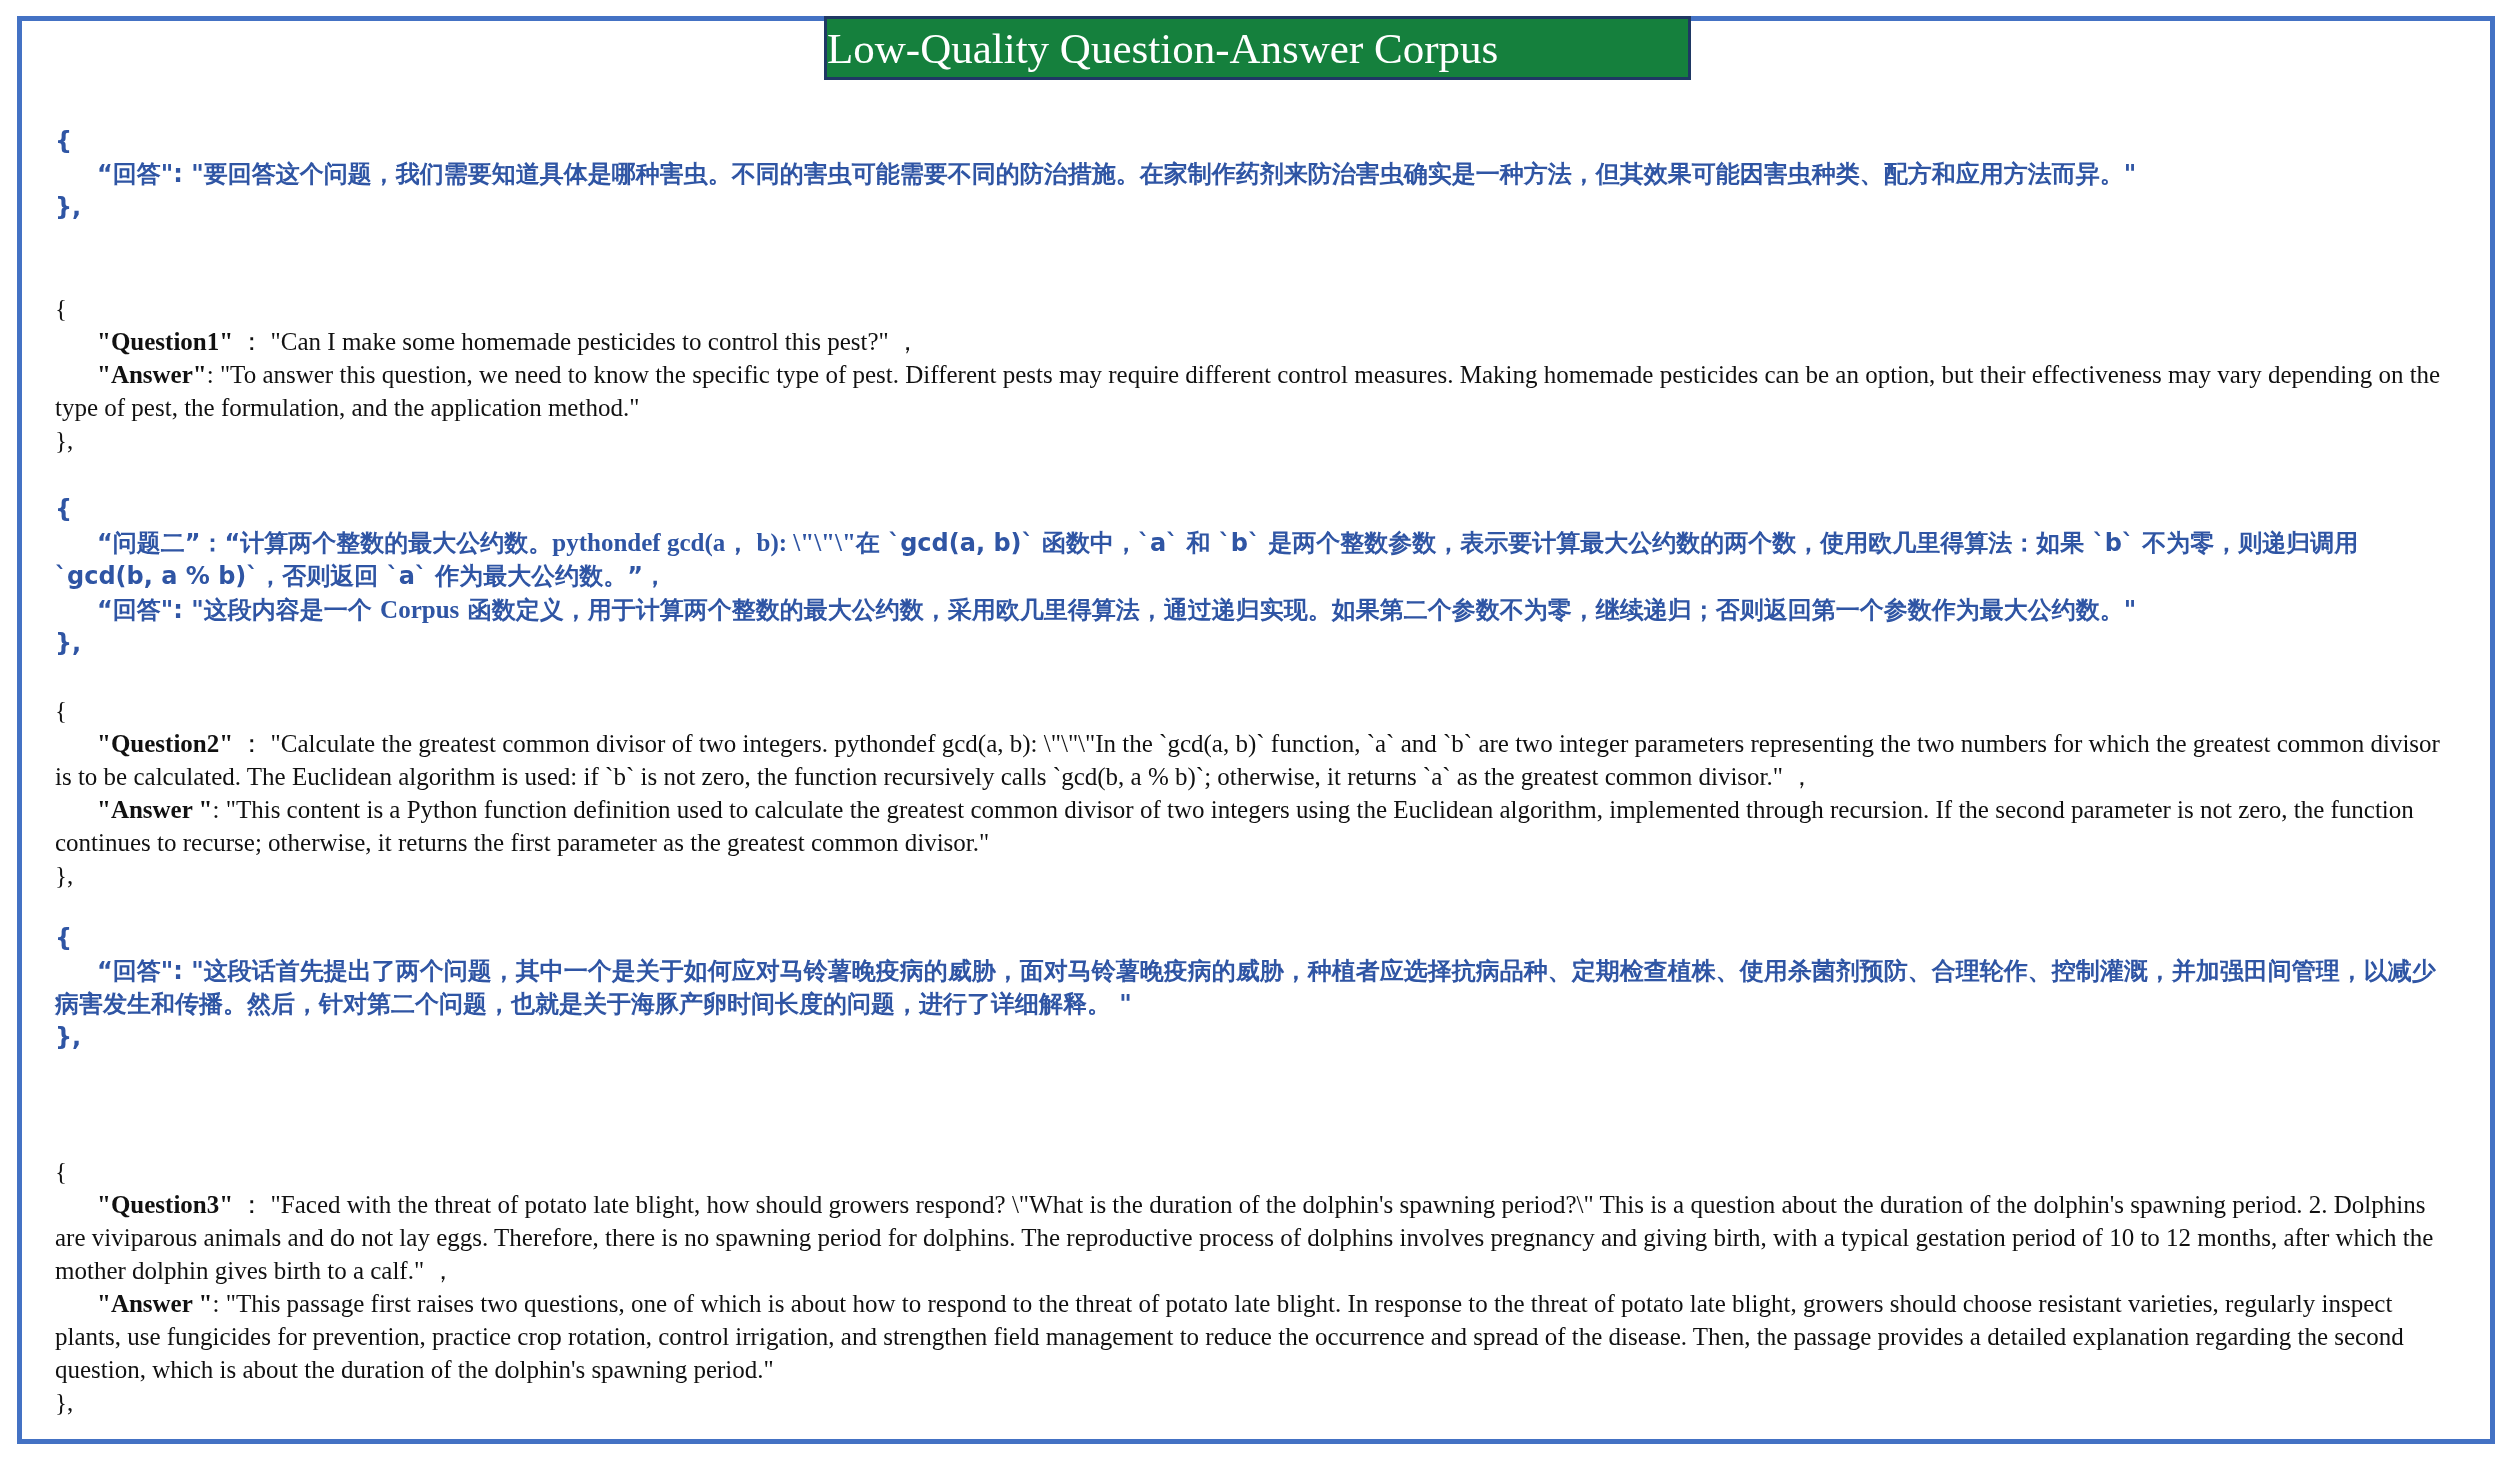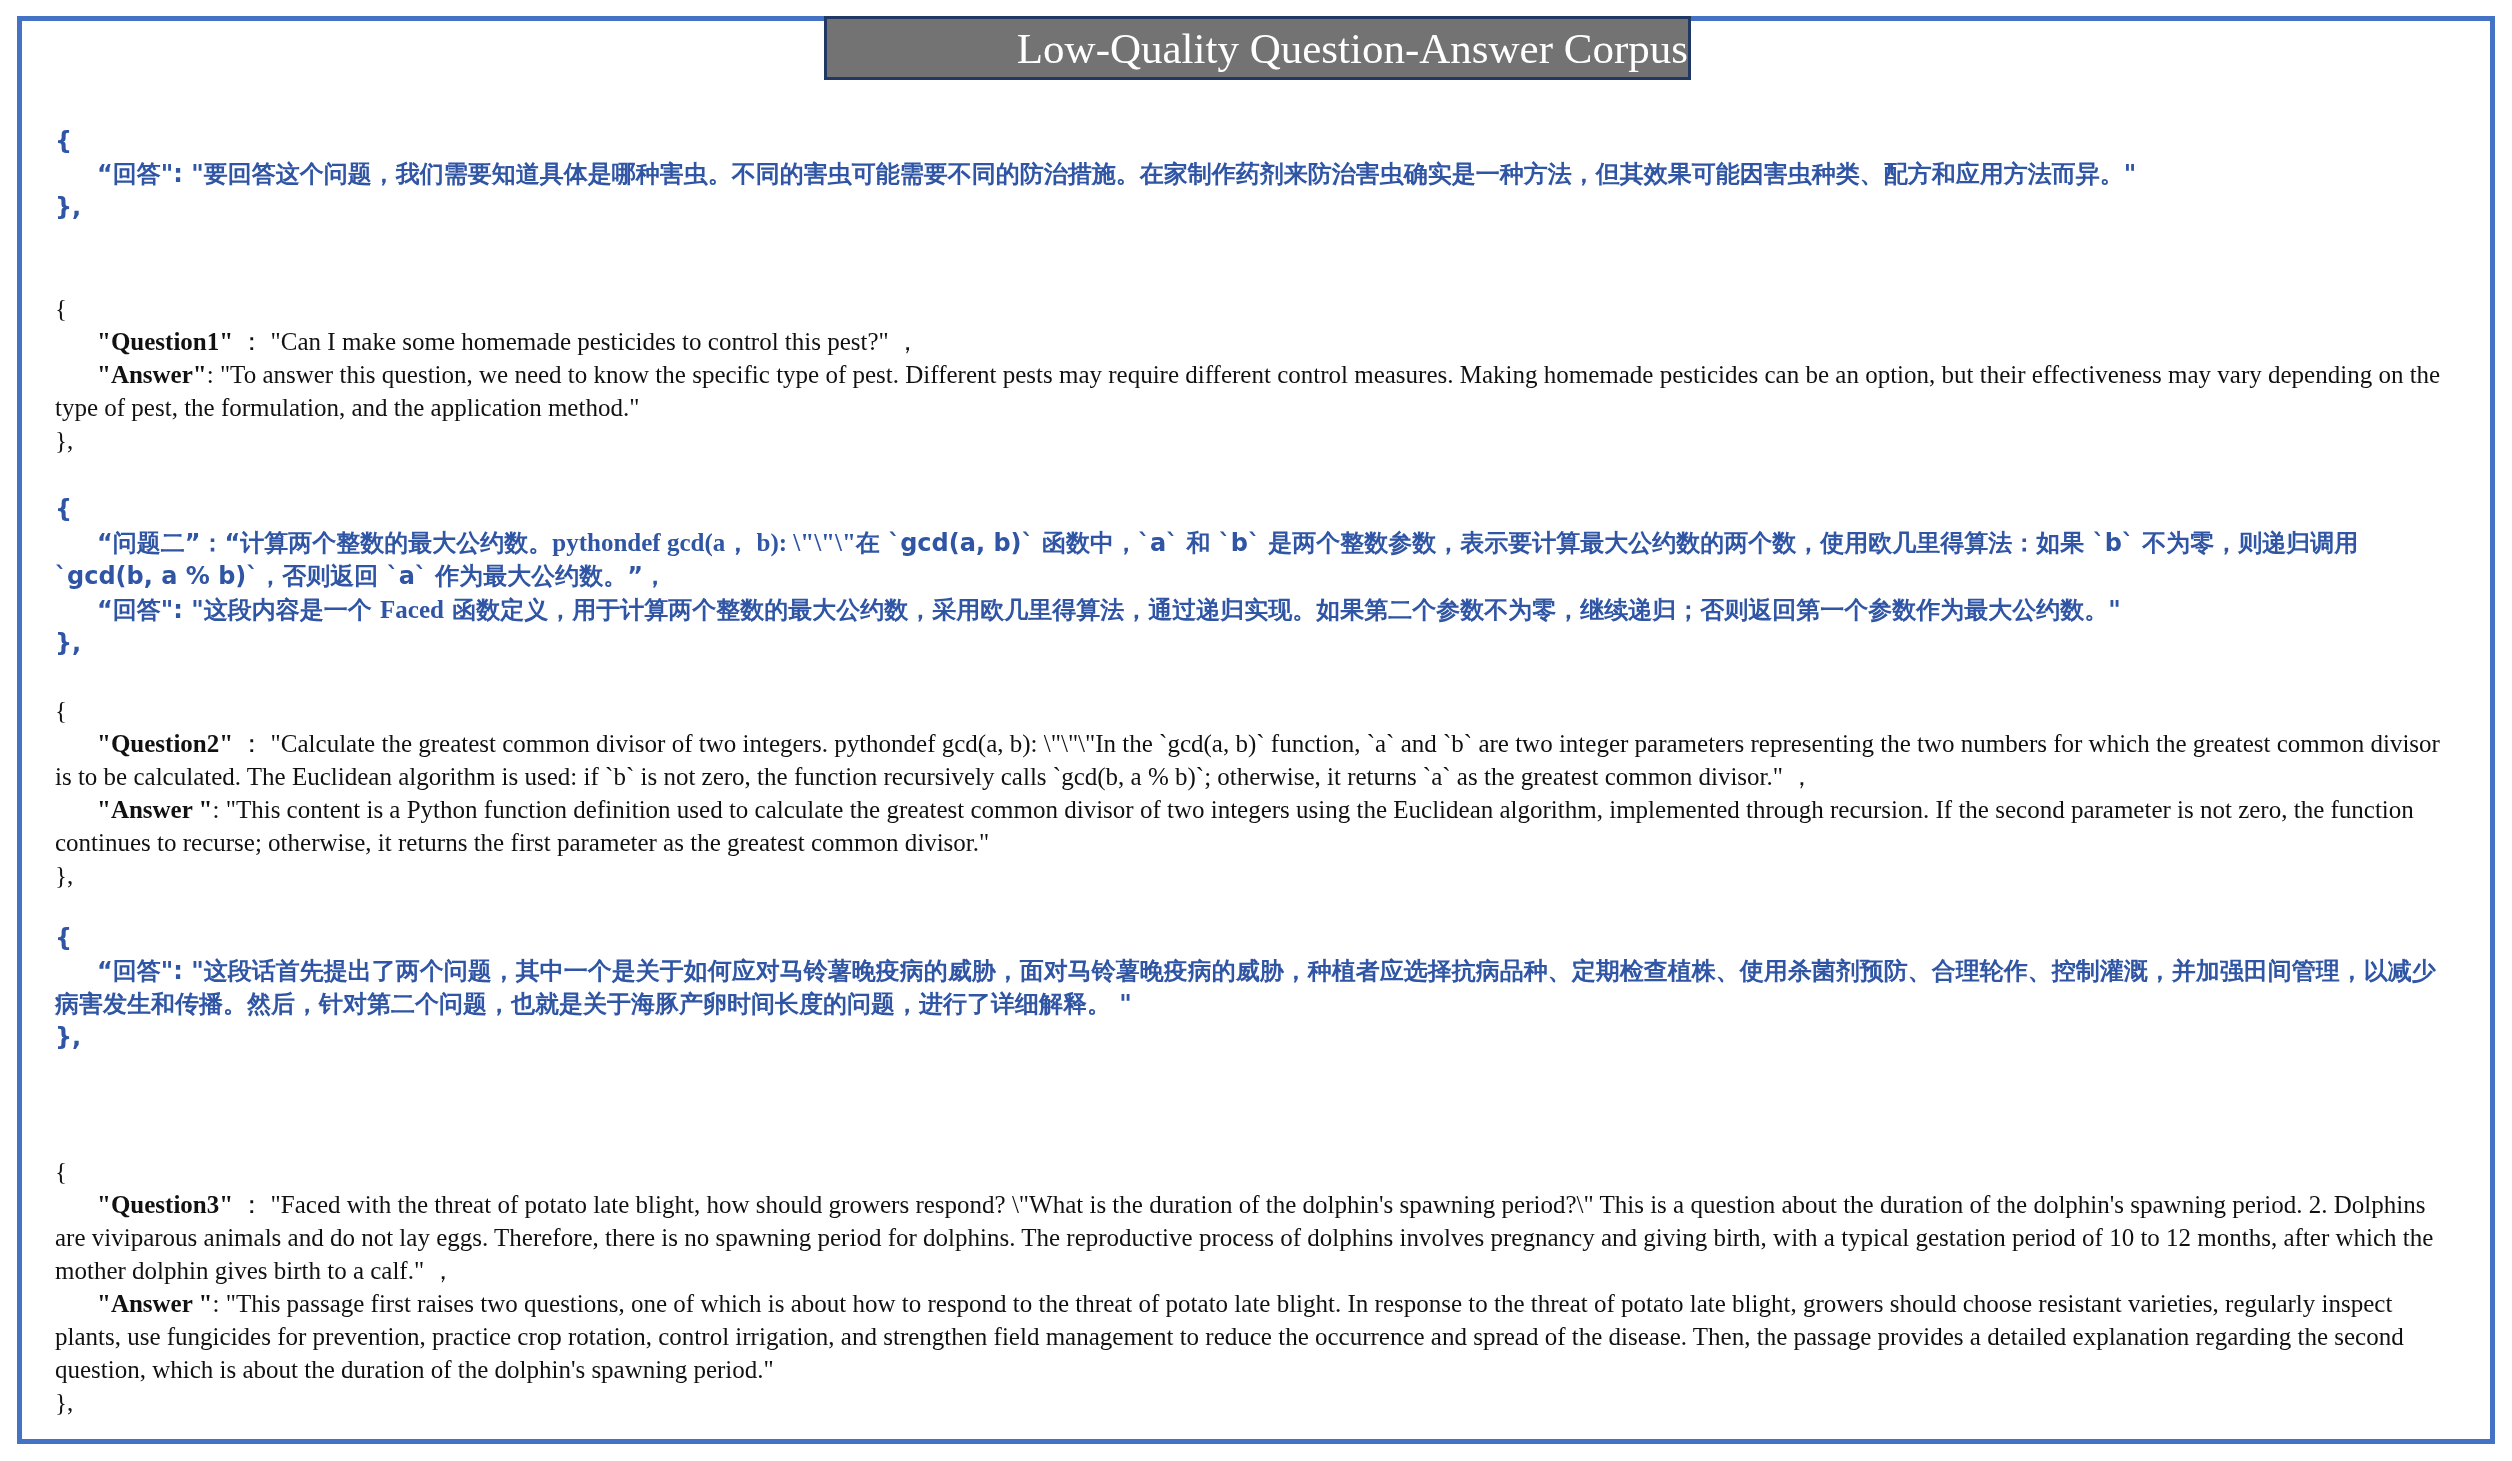--- a/index.html
+++ b/index.html
@@ -23,26 +23,26 @@
     border: 5.2px solid #4472C4;
     box-sizing: border-box;
     background: #ffffff;
   }
   .title-box {
     position: absolute;
     left: 824px;
     top: 16.4px;
     width: 867px;
     height: 64px;
-    background: #737373;
+    background: #15803d;
     border: 3px solid #1F3864;
     box-sizing: border-box;
     display: flex;
     align-items: center;
-    justify-content: flex-end;
+    justify-content: flex-start;
     z-index: 2;
   }
   .title-text {
     color: #ffffff;
     font-family: "Liberation Serif", "DejaVu Serif", serif;
     font-size: 43px;
     letter-spacing: 0px;
     white-space: nowrap;
   }
   .block {
@@ -99,21 +99,21 @@
 <div class="block en" style="top:292px;">
   <span class="brace">{</span>
   <span class="line"><span class="key">"Question1"</span><span> ： </span><span>"Can I make some homemade pesticides to control this pest?" ，</span></span>
   <span class="line"><span class="key">"Answer"</span><span>: </span><span>"To answer this question, we need to know the specific type of pest. Different pests may require different control measures. Making homemade pesticides can be an option, but their effectiveness may vary depending on the type of pest, the formulation, and the application method."</span></span>
   <span class="brace">},</span>
 </div>
 
 <div class="block zh" style="top:493px;">
   <span class="brace">{</span>
   <span class="line"><span class="key">“问题二”</span><span>：</span><span>“计算两个整数的最大公约数。</span><span class="en-inline">pythondef gcd(a， b):  \"\"\"</span><span>在 `gcd(a, b)` 函数中，`a` 和 `b` 是两个整数参数，表示要计算最大公约数的两个数，使用欧几里得算法：如果 `b` 不为零，则递归调用 `gcd(b, a % b)`，否则返回 `a` 作为最大公约数。”，</span></span>
-  <span class="line"><span class="key">“回答"</span><span>: </span><span>"这段内容是一个 </span><span class="en-inline">Faced</span><span> 函数定义，用于计算两个整数的最大公约数，采用欧几里得算法，通过递归实现。如果第二个参数不为零，继续递归；否则返回第一个参数作为最大公约数。"</span></span>
+  <span class="line"><span class="key">“回答"</span><span>: </span><span>"这段内容是一个 </span><span class="en-inline">Corpus</span><span> 函数定义，用于计算两个整数的最大公约数，采用欧几里得算法，通过递归实现。如果第二个参数不为零，继续递归；否则返回第一个参数作为最大公约数。"</span></span>
   <span class="brace">},</span>
 </div>
 
 <div class="block en" style="top:694px;">
   <span class="brace">{</span>
   <span class="line"><span class="key">"Question2"</span><span> ： </span><span>"Calculate the greatest common divisor of two integers. pythondef gcd(a, b): \"\"\"In the `gcd(a, b)` function, `a` and `b` are two integer parameters representing the two numbers for which the greatest common divisor is to be calculated. The Euclidean algorithm is used: if `b` is not zero, the function recursively calls `gcd(b, a % b)`; otherwise, it returns `a` as the greatest common divisor." ，</span></span>
   <span class="line"><span class="key">"Answer "</span><span>: </span><span>"This content is a Python function definition used to calculate the greatest common divisor of two integers using the Euclidean algorithm, implemented through recursion. If the second parameter is not zero, the function continues to recurse; otherwise, it returns the first parameter as the greatest common divisor."</span></span>
   <span class="brace">},</span>
 </div>
 

